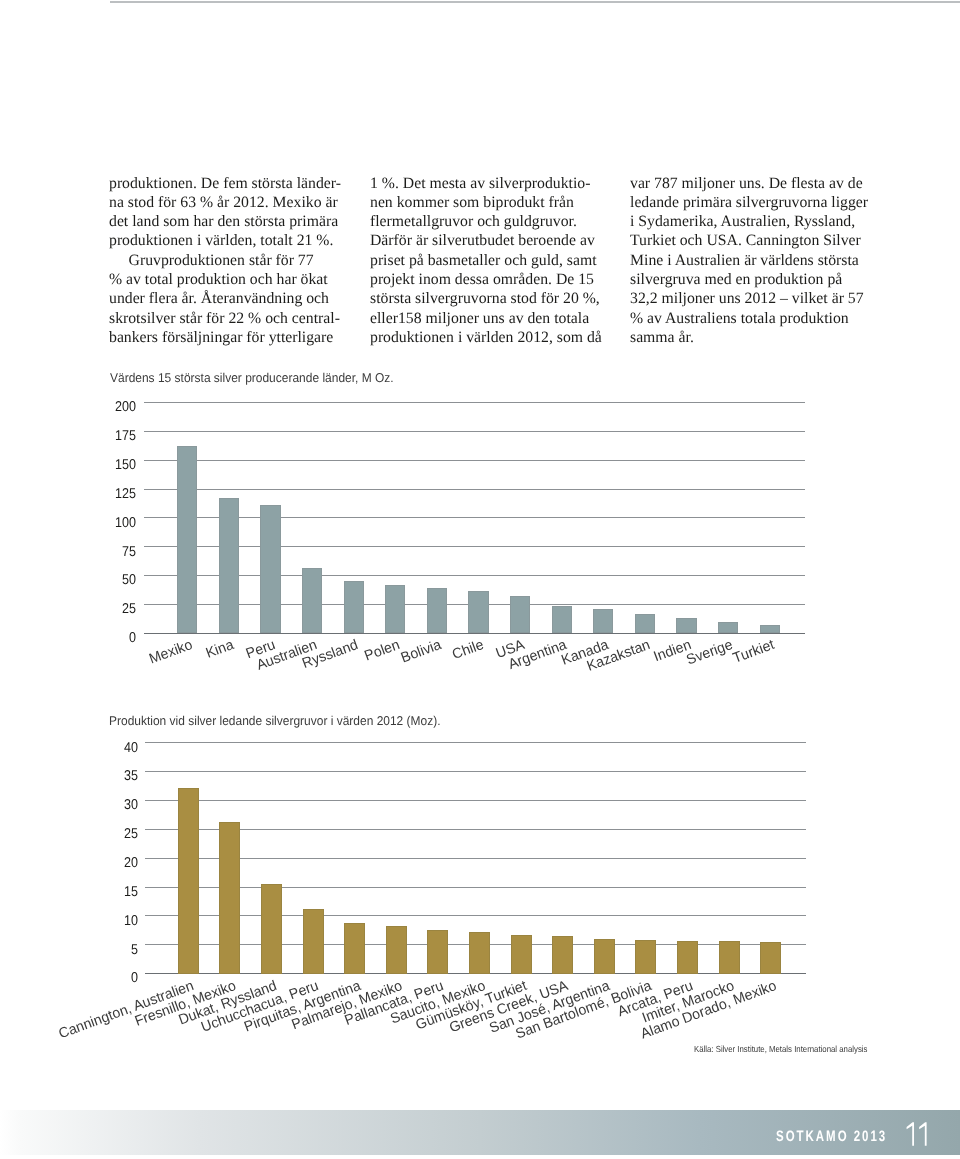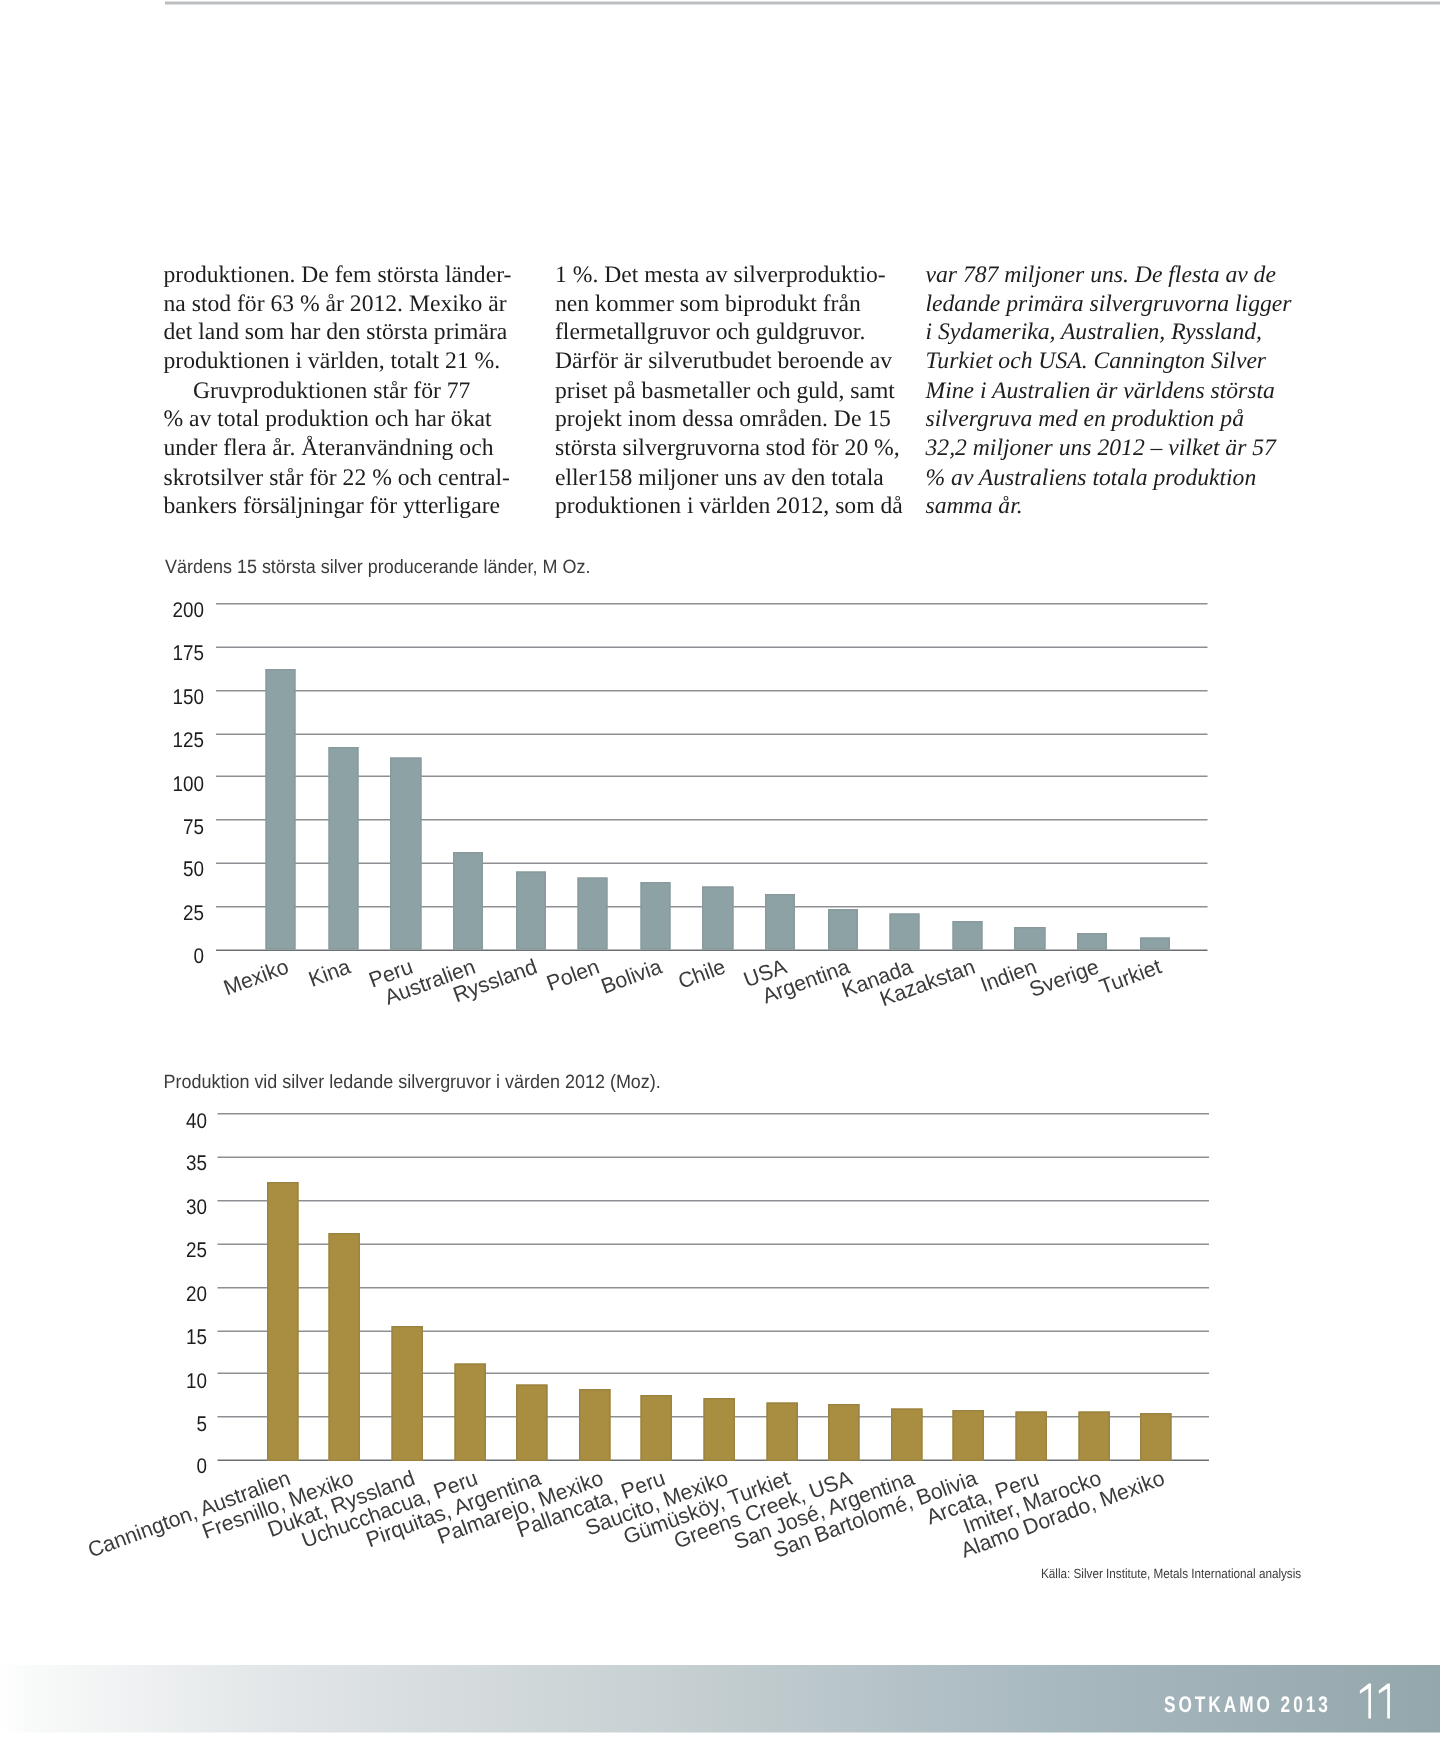--- a/index.html
+++ b/index.html
@@ -9,21 +9,21 @@
   .page{position:absolute;left:0;top:0;width:960px;height:1159px;}
 
   .toprule{position:absolute;left:109.5px;top:1.3px;width:850.5px;height:1.5px;background:#bcbfc1;}
 
   .col{position:absolute;top:173.6px;width:240px;
        font-family:"Liberation Serif",serif;font-size:15.75px;
        color:#1d1d1b;text-align:left;white-space:pre;}
   .col div{height:19.3px;line-height:19.3px;}
   #col1{left:109px;}
   #col2{left:370px;}
-  #col3{left:617px;font-style:italic;}
+  #col3{left:630px;}
 
   .chart{position:absolute;left:0;top:0;width:960px;height:893px;}
   .ctitle{position:absolute;font-size:12.8px;line-height:14px;color:#3b3b3b;white-space:nowrap;
           transform-origin:0 0;transform:scaleX(0.936);}
   .grid{position:absolute;height:1.1px;background:#8c9094;}
   .axis0{position:absolute;height:1.25px;background:#6a6f73;}
   .ylab{position:absolute;font-size:14.2px;line-height:16px;color:#1d1d1b;text-align:right;width:60px;
         transform-origin:100% 50%;transform:scaleX(0.886);}
   .bar{position:absolute;box-sizing:border-box;}
   .xlabwrap{position:absolute;width:0;height:0;}

